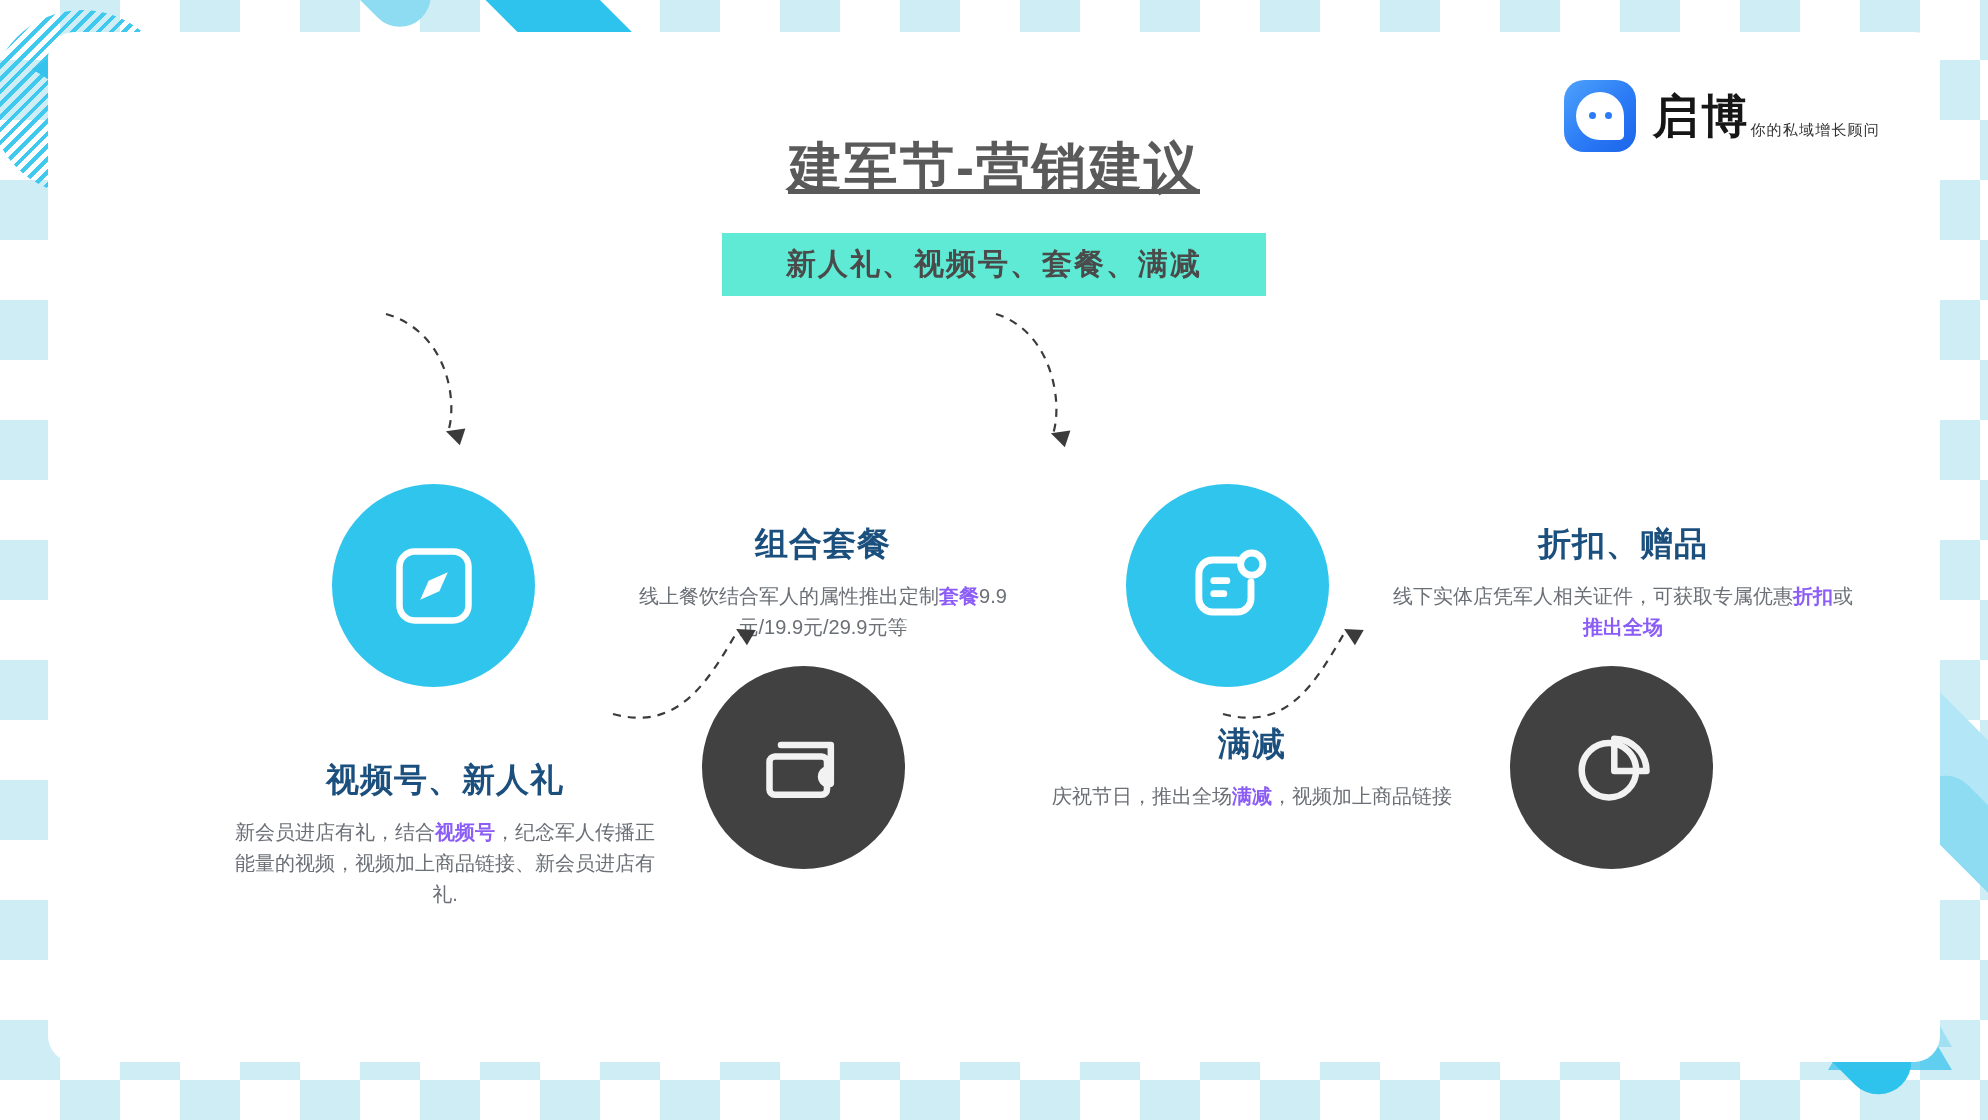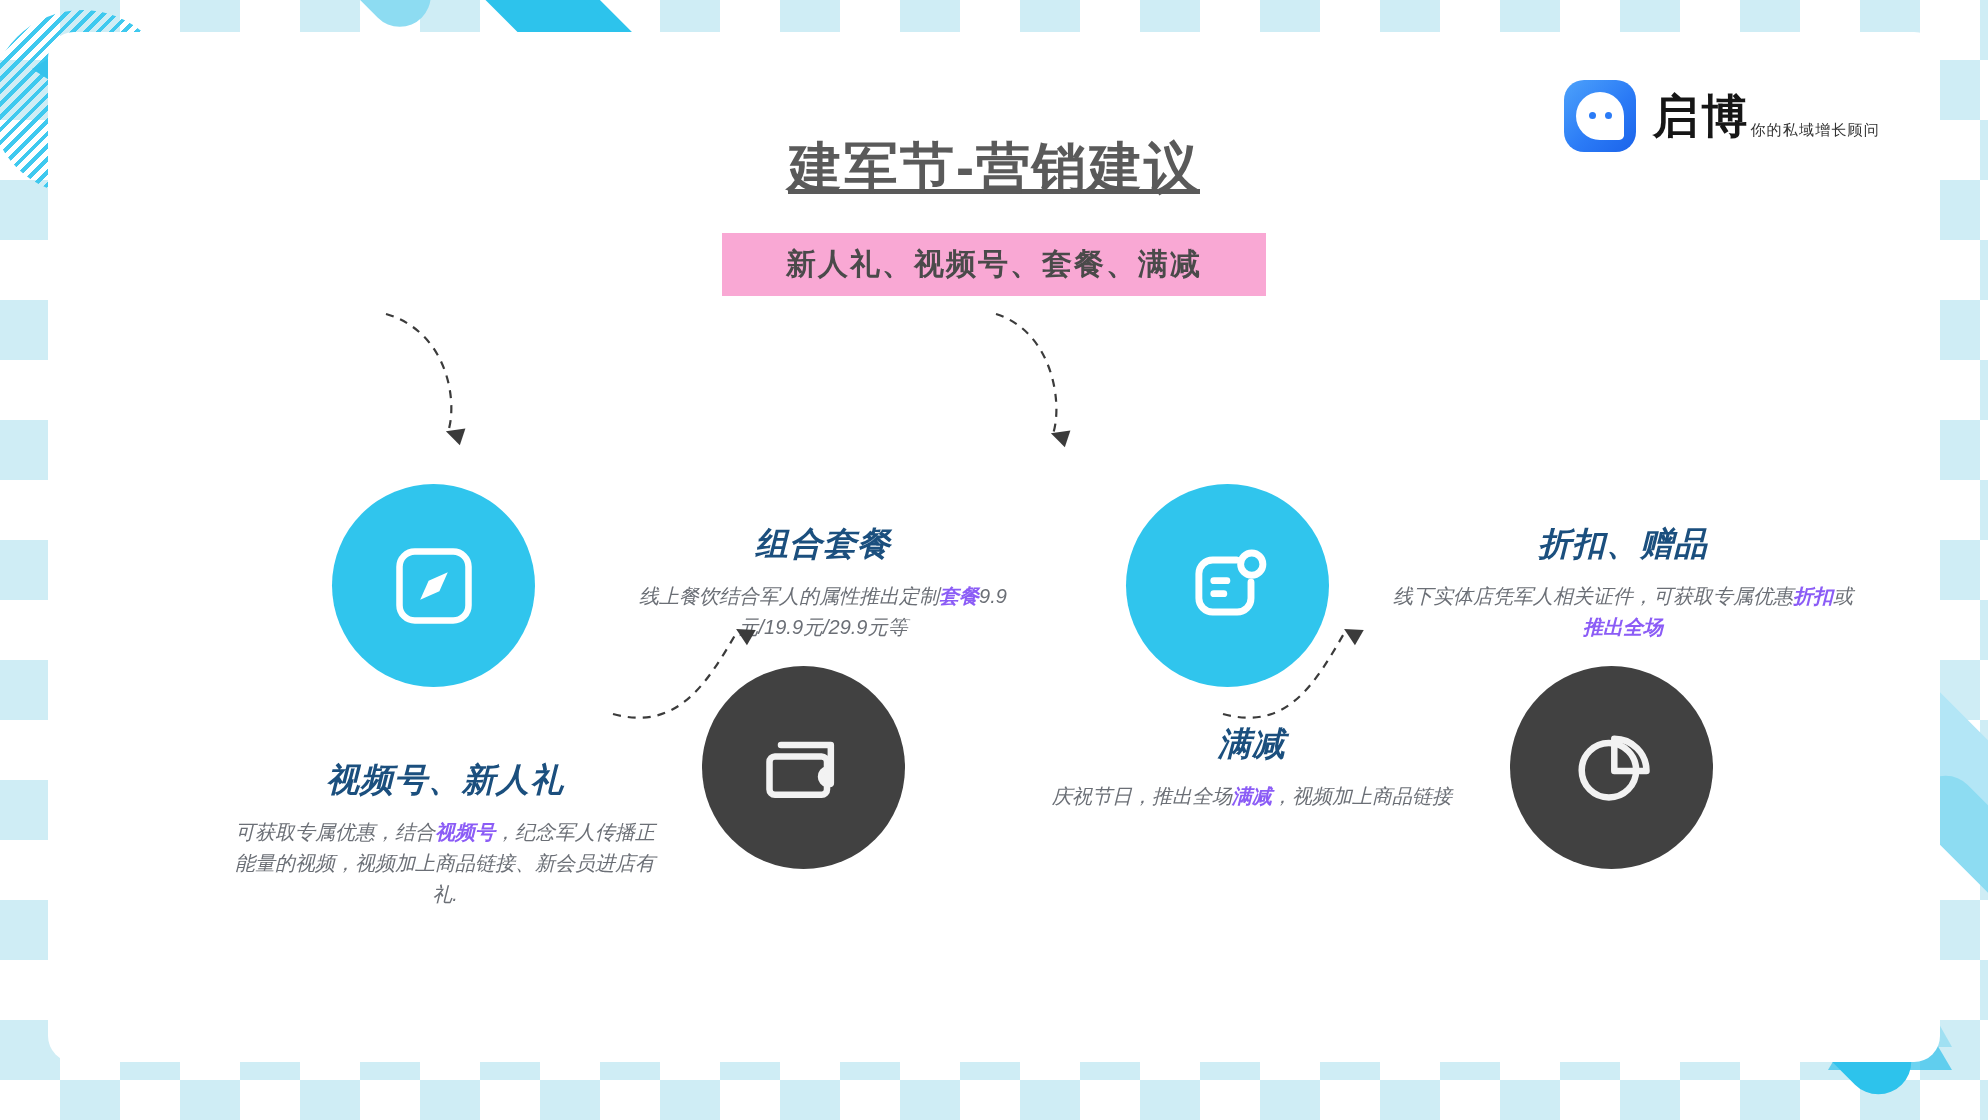--- a/index.html
+++ b/index.html
@@ -67,35 +67,35 @@
   #logo-text { display:flex; align-items:flex-end; }
   #logo-name { font-size:46px; font-weight:700; color:#161616; letter-spacing:3px; line-height:1.05; }
   #logo-tag { font-size:15px; color:#333; letter-spacing:1.2px; margin-top:4px; }
 
   
   #title-wrap { position:absolute; left:0; right:0; top:100px; text-align:center; }
   #page-title { font-size:54px; font-weight:700; color:#5a5a5a; letter-spacing:2px;text-decoration:underline; }
   #subtitle-bar {
     display:inline-block;
     margin-top:28px;
-    background:#f9a8d4;
+    background:#5eead4;
     padding:11px 64px;
     font-size:30px; font-weight:700; color:#4a4a4a; letter-spacing:2px;
   }
 
   
   .icon-circle {
     position:absolute;
     width:203px; height:203px; border-radius:50%;
     display:flex; align-items:center; justify-content:center;
   }
   .icon-circle.cyan { background:#30c5ed; }
   .icon-circle.dark { background:#414141; }
 
-  .txt-block { position:absolute; text-align:center;font-style:italic; }
+  .txt-block { position:absolute; text-align:center; }
   .blk-title { font-size:33px; font-weight:700; color:#1b4f7e; letter-spacing:1px; margin-bottom:14px; }
   .blk-body { font-size:20px; color:#6b6f76; line-height:1.55; }
   .blk-body b { color:#8b5cf6; font-weight:700; }
 
   
   #icon-1 { left:284px; top:452px; }
   #icon-2 { left:654px; top:634px; }
   #icon-3 { left:1078px; top:452px; }
   #icon-4 { left:1462px; top:634px; }
 
@@ -179,21 +179,21 @@
 
   <div class="icon-circle dark" id="icon-4">
     <svg width="92" height="92" viewBox="0 0 24 24" fill="none" stroke="#f2f2f2" stroke-width="1.7" stroke-linecap="round" stroke-linejoin="round">
       <circle cx="11.2" cy="12.6" r="7.1"></circle>
       <path d="M12.6 4.4 A8.4 8.4 0 0 1 21 12.8 H12.6 Z"></path>
     </svg>
   </div>
 
   <div class="txt-block" id="block-1">
     <div class="blk-title">视频号、新人礼</div>
-    <div class="blk-body"><span>可获取专属优惠，结合</span><b>视频号</b><span>，纪念军人传播正能量的视频，视频加上商品链接、新会员进店有礼.</span></div>
+    <div class="blk-body"><span>新会员进店有礼，结合</span><b>视频号</b><span>，纪念军人传播正能量的视频，视频加上商品链接、新会员进店有礼.</span></div>
   </div>
 
   <div class="txt-block" id="block-2">
     <div class="blk-title">组合套餐</div>
     <div class="blk-body"><span>线上餐饮结合军人的属性推出定制</span><b>套餐</b><span>9.9元/19.9元/29.9元等</span></div>
   </div>
 
   <div class="txt-block" id="block-3">
     <div class="blk-title">满减</div>
     <div class="blk-body"><span>庆祝节日，推出全场</span><b>满减</b><span>，视频加上商品链接</span></div>

